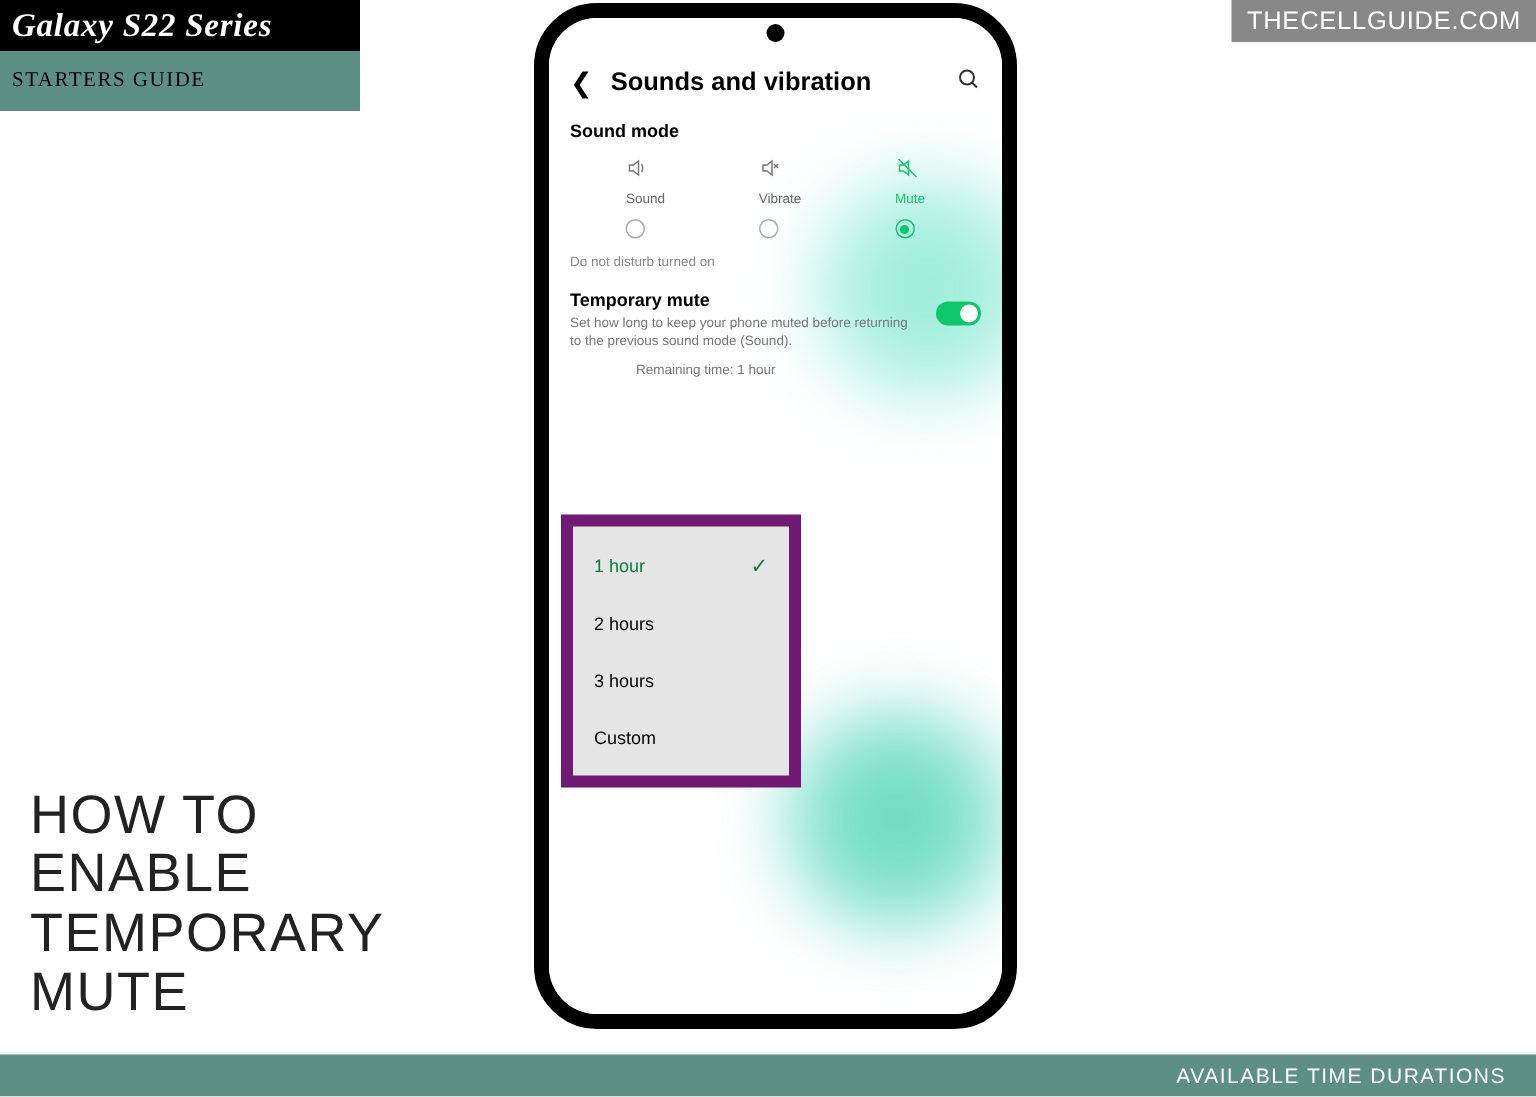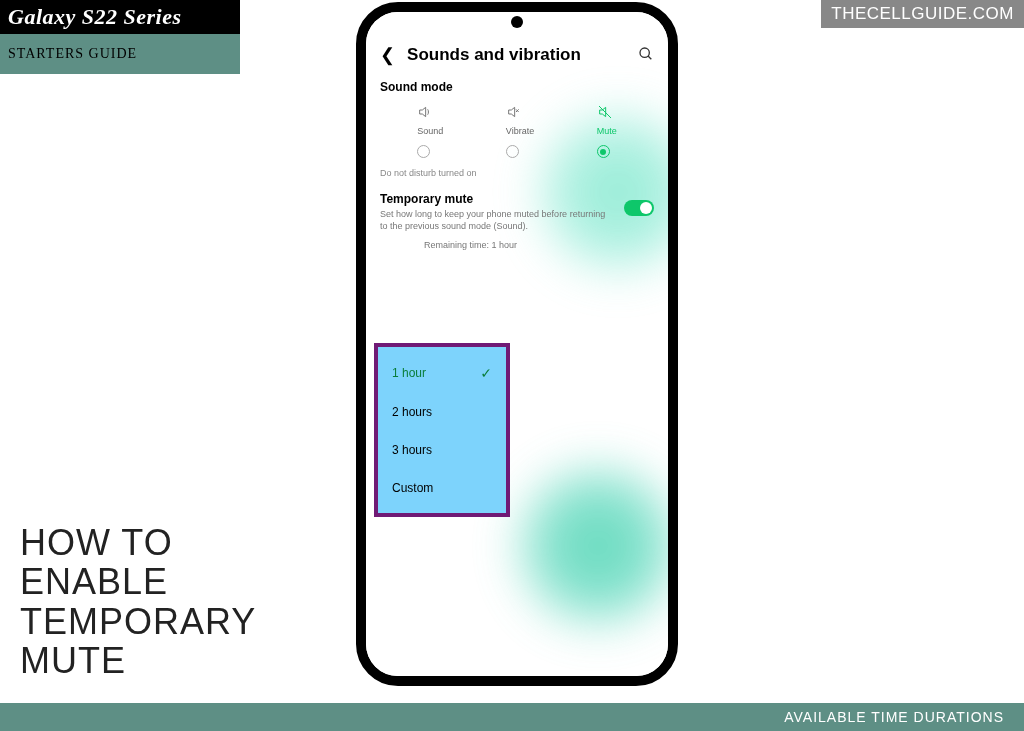--- a/index.html
+++ b/index.html
@@ -229,23 +229,23 @@
     .remaining {
       font-size: 9px;
       color: #777;
       margin-top: 8px;
       margin-left: 44px;
     }
     .dropdown {
       position: absolute;
       left: 8px;
       top: 331px;
-      width: 136px;
-      background: #7dd3fc;
-      border: 4px solid #701a75;
+      width: 160px;
+      background: #e5e5e5;
+      border: 8px solid #701a75;
       z-index: 5;
       padding: 6px 0;
     }
     .dropdown-item {
       padding: 12px 14px;
       font-size: 12px;
       color: #000;
       cursor: pointer;
       display: flex;
       align-items: center;

